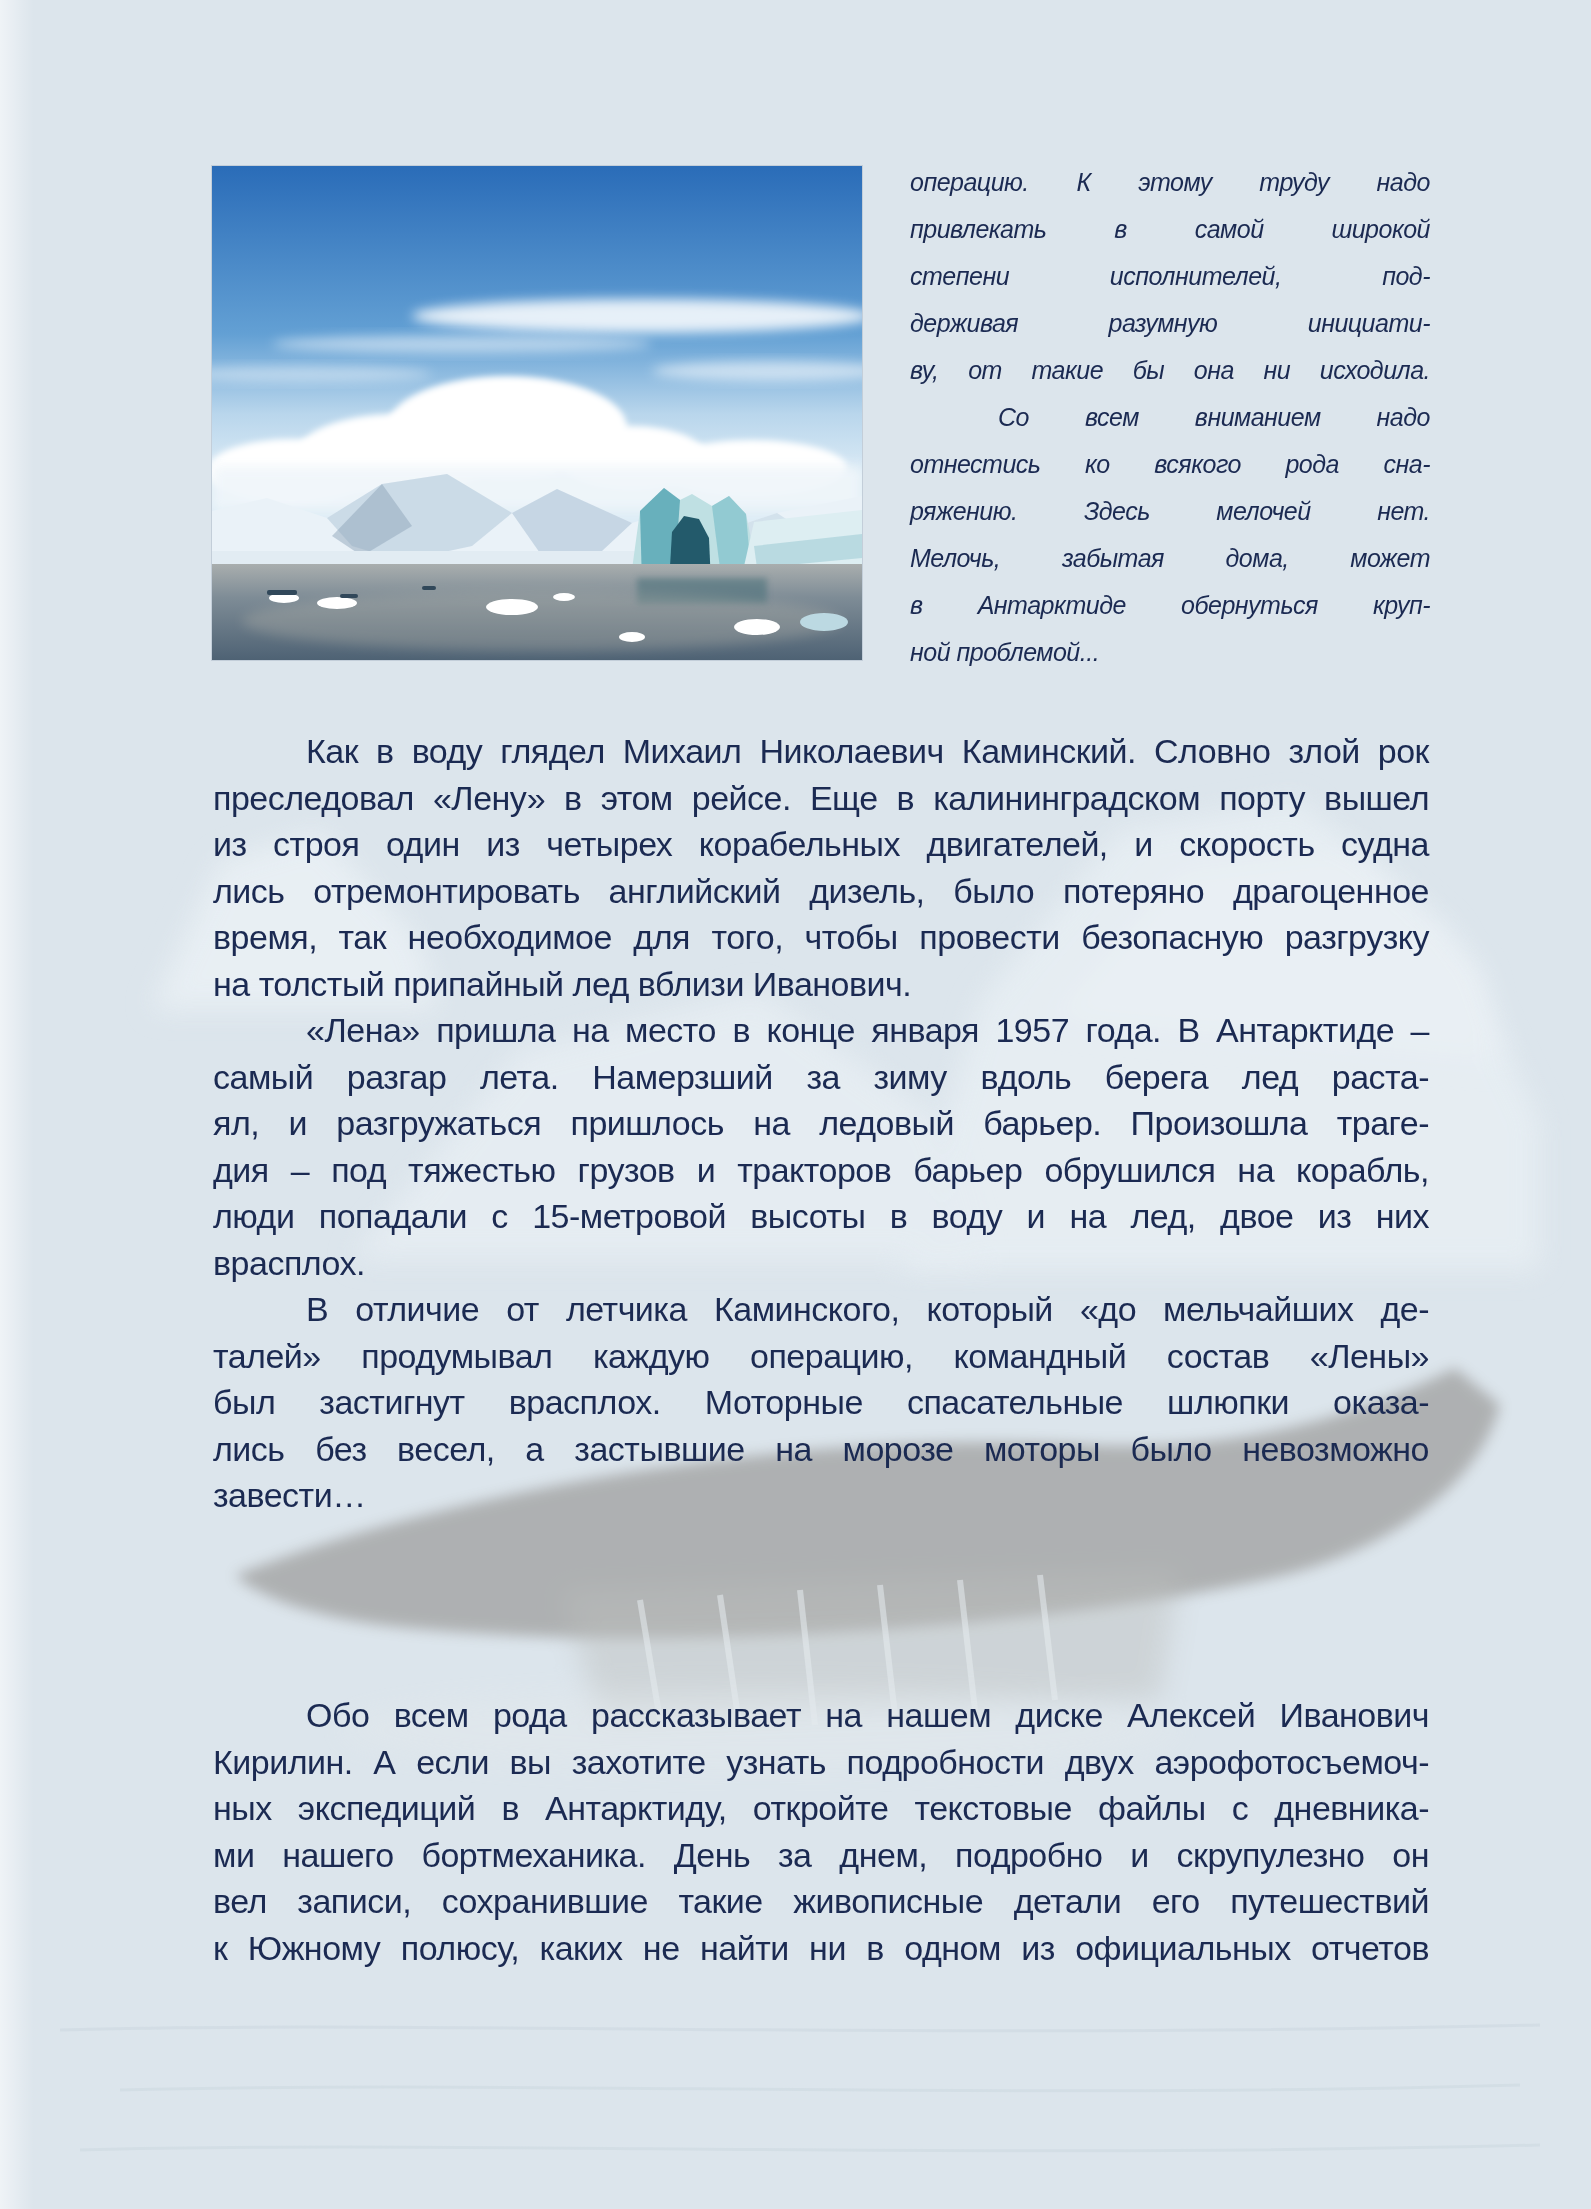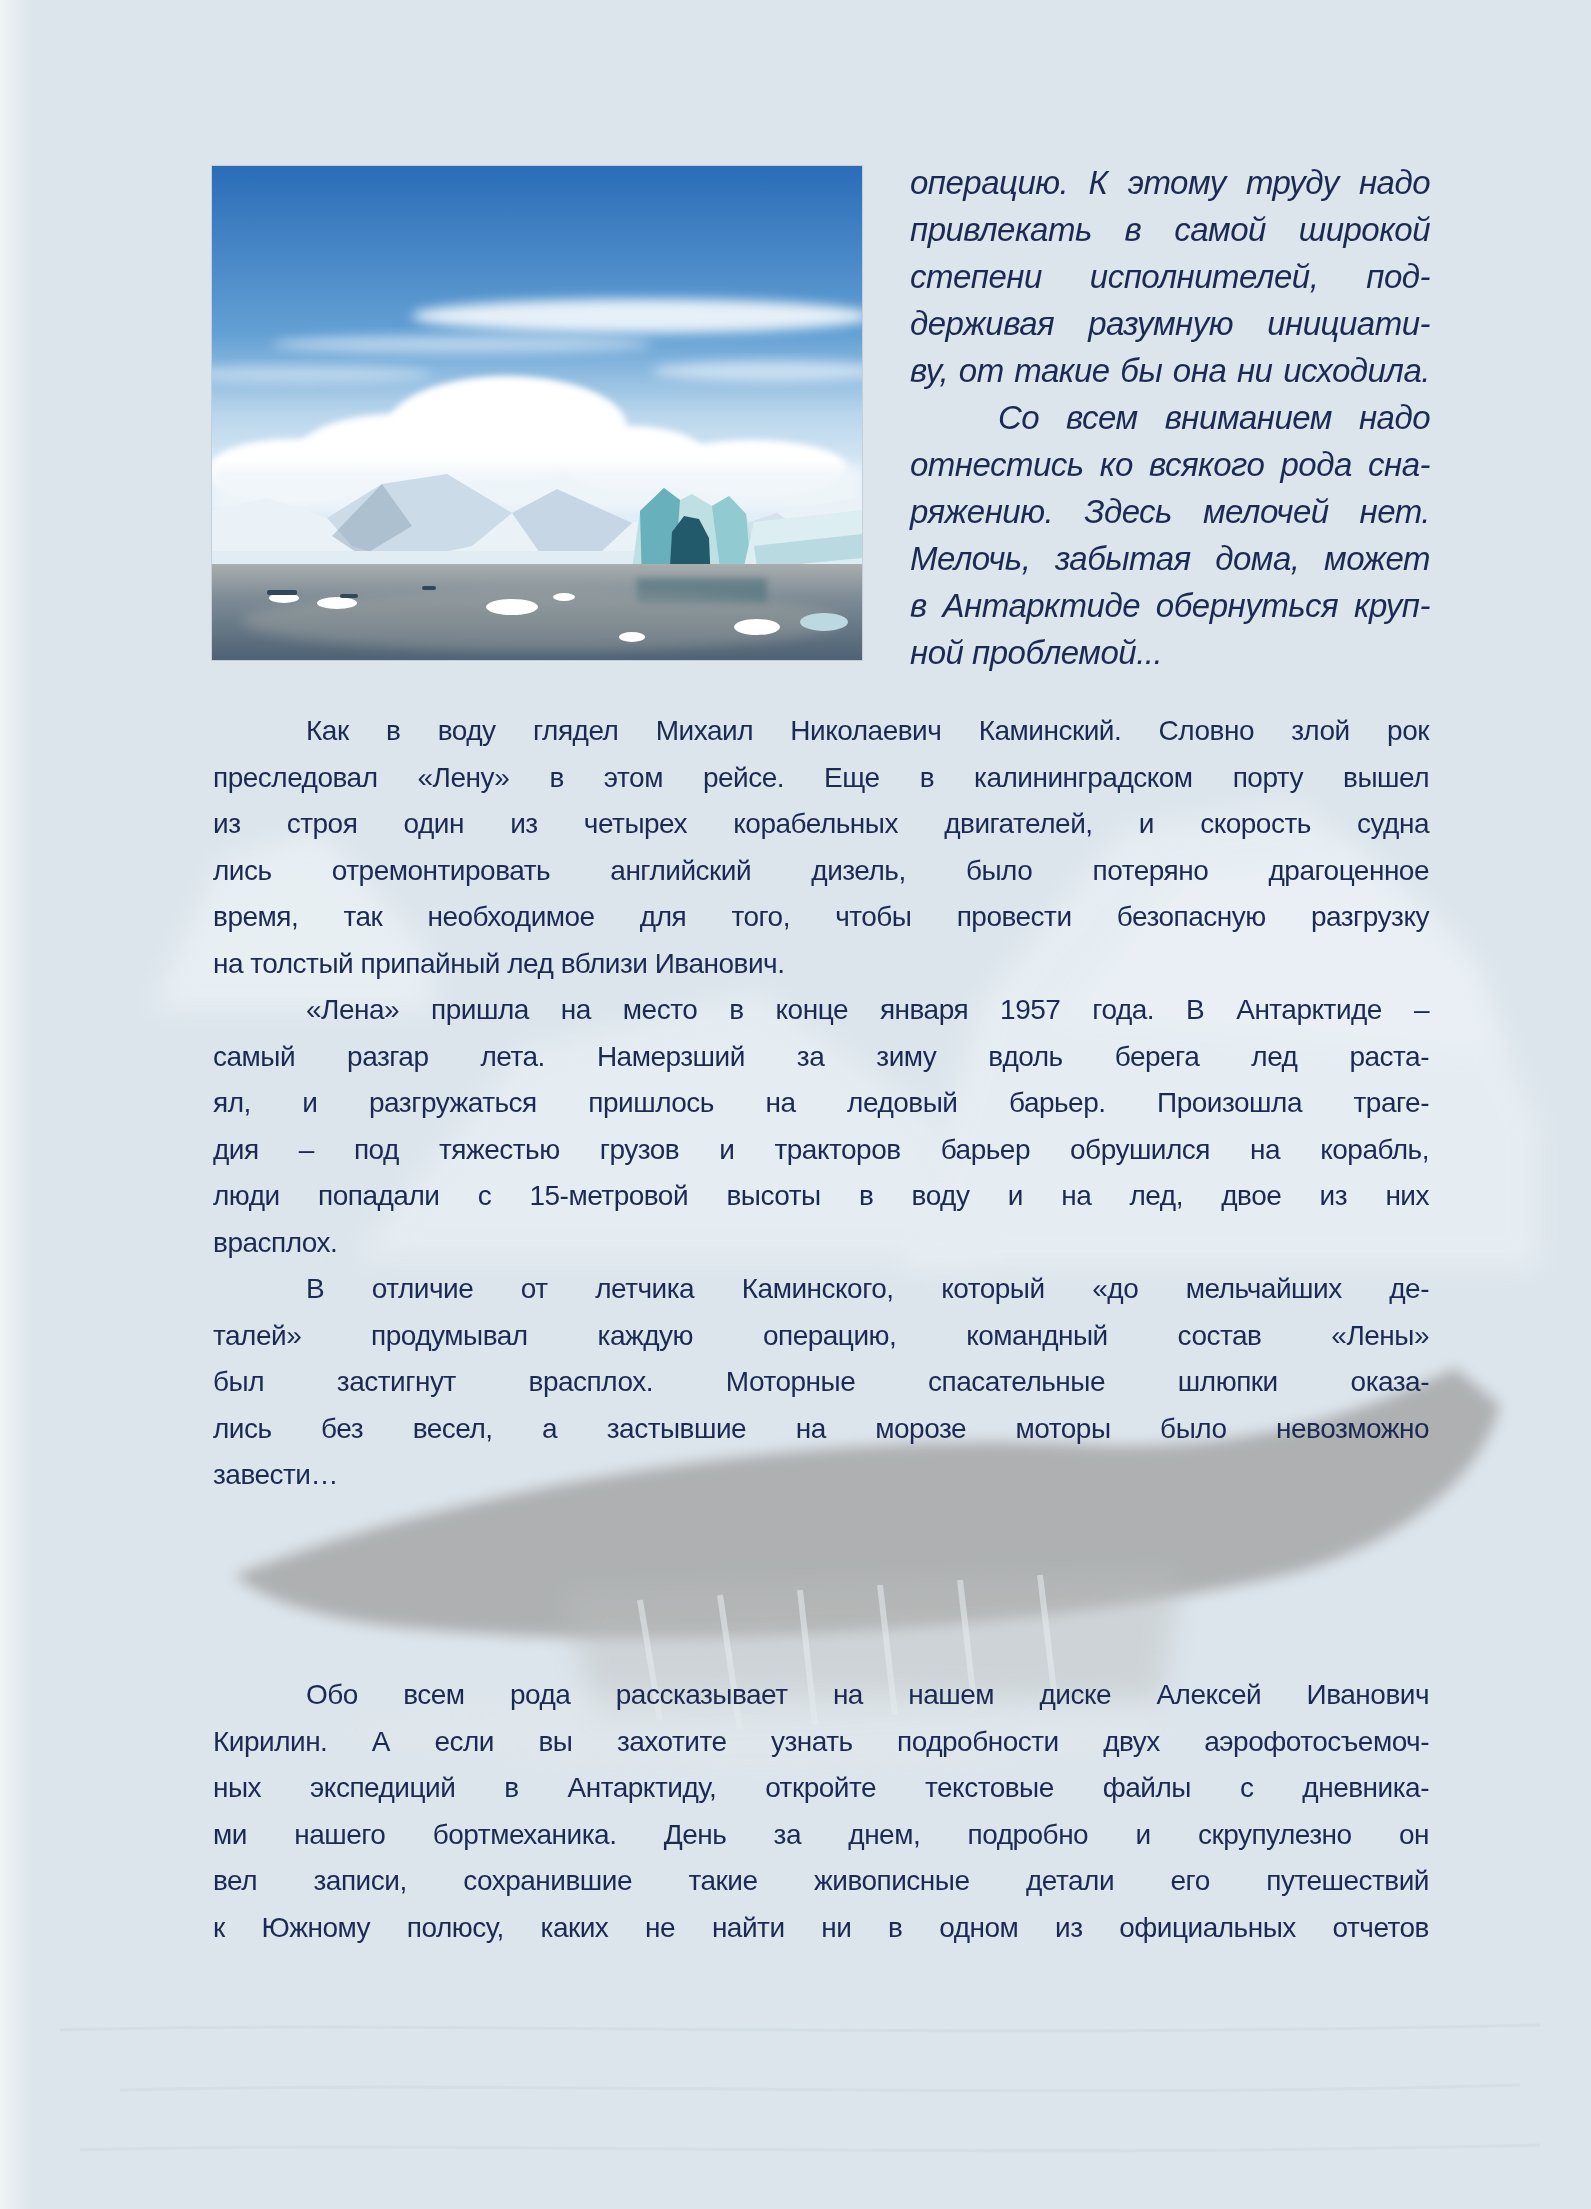--- a/index.html
+++ b/index.html
@@ -22,25 +22,25 @@
     pointer-events:none;
   }
   .photo{
     position:absolute;left:212px;top:166px;width:650px;height:494px;
     box-shadow:0 0 0 1px rgba(120,140,160,.25);
   }
   .photo svg{display:block;width:100%;height:100%;}
   .quote{
     position:absolute;left:910px;top:159px;width:520px;
     font-style:italic;
-    font-size:33px;line-height:47px;letter-spacing:-0.5px;
+    font-size:25px;line-height:47px;letter-spacing:-0.5px;
   }
   .bodytext{
     position:absolute;left:213px;width:1216px;
-    font-size:28px;line-height:46.5px;letter-spacing:-0.5px;
+    font-size:34px;line-height:46.5px;letter-spacing:-0.5px;margin-top:20px;
   }
   .bodytext.block-a{top:708px;}
   .bodytext.block-b{top:1672px;}
   .line{
     text-align:justify;
     text-align-last:justify;
     -moz-text-align-last:justify;
   }
   .line.plain{text-align-last:left;-moz-text-align-last:left;}
   .line.indent{text-indent:93px;}

